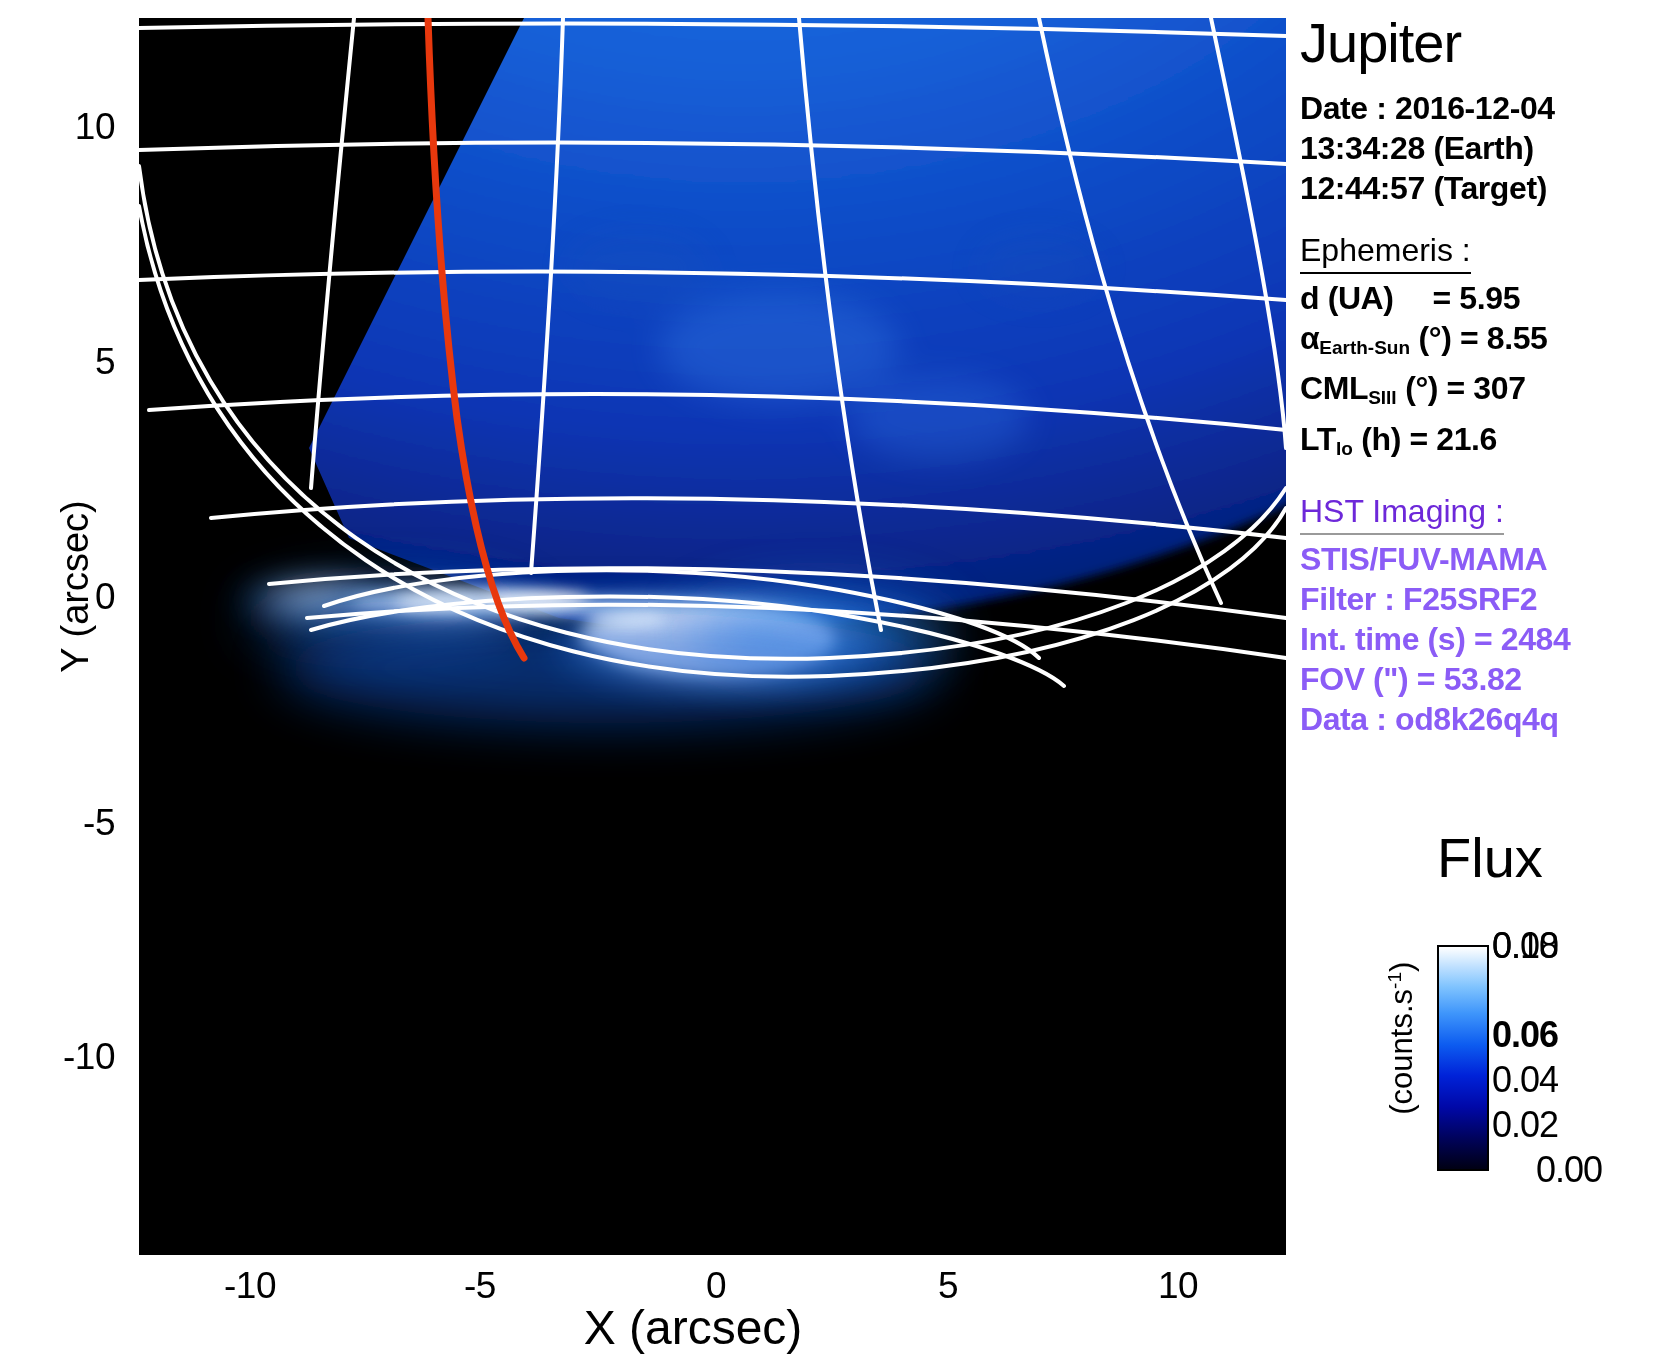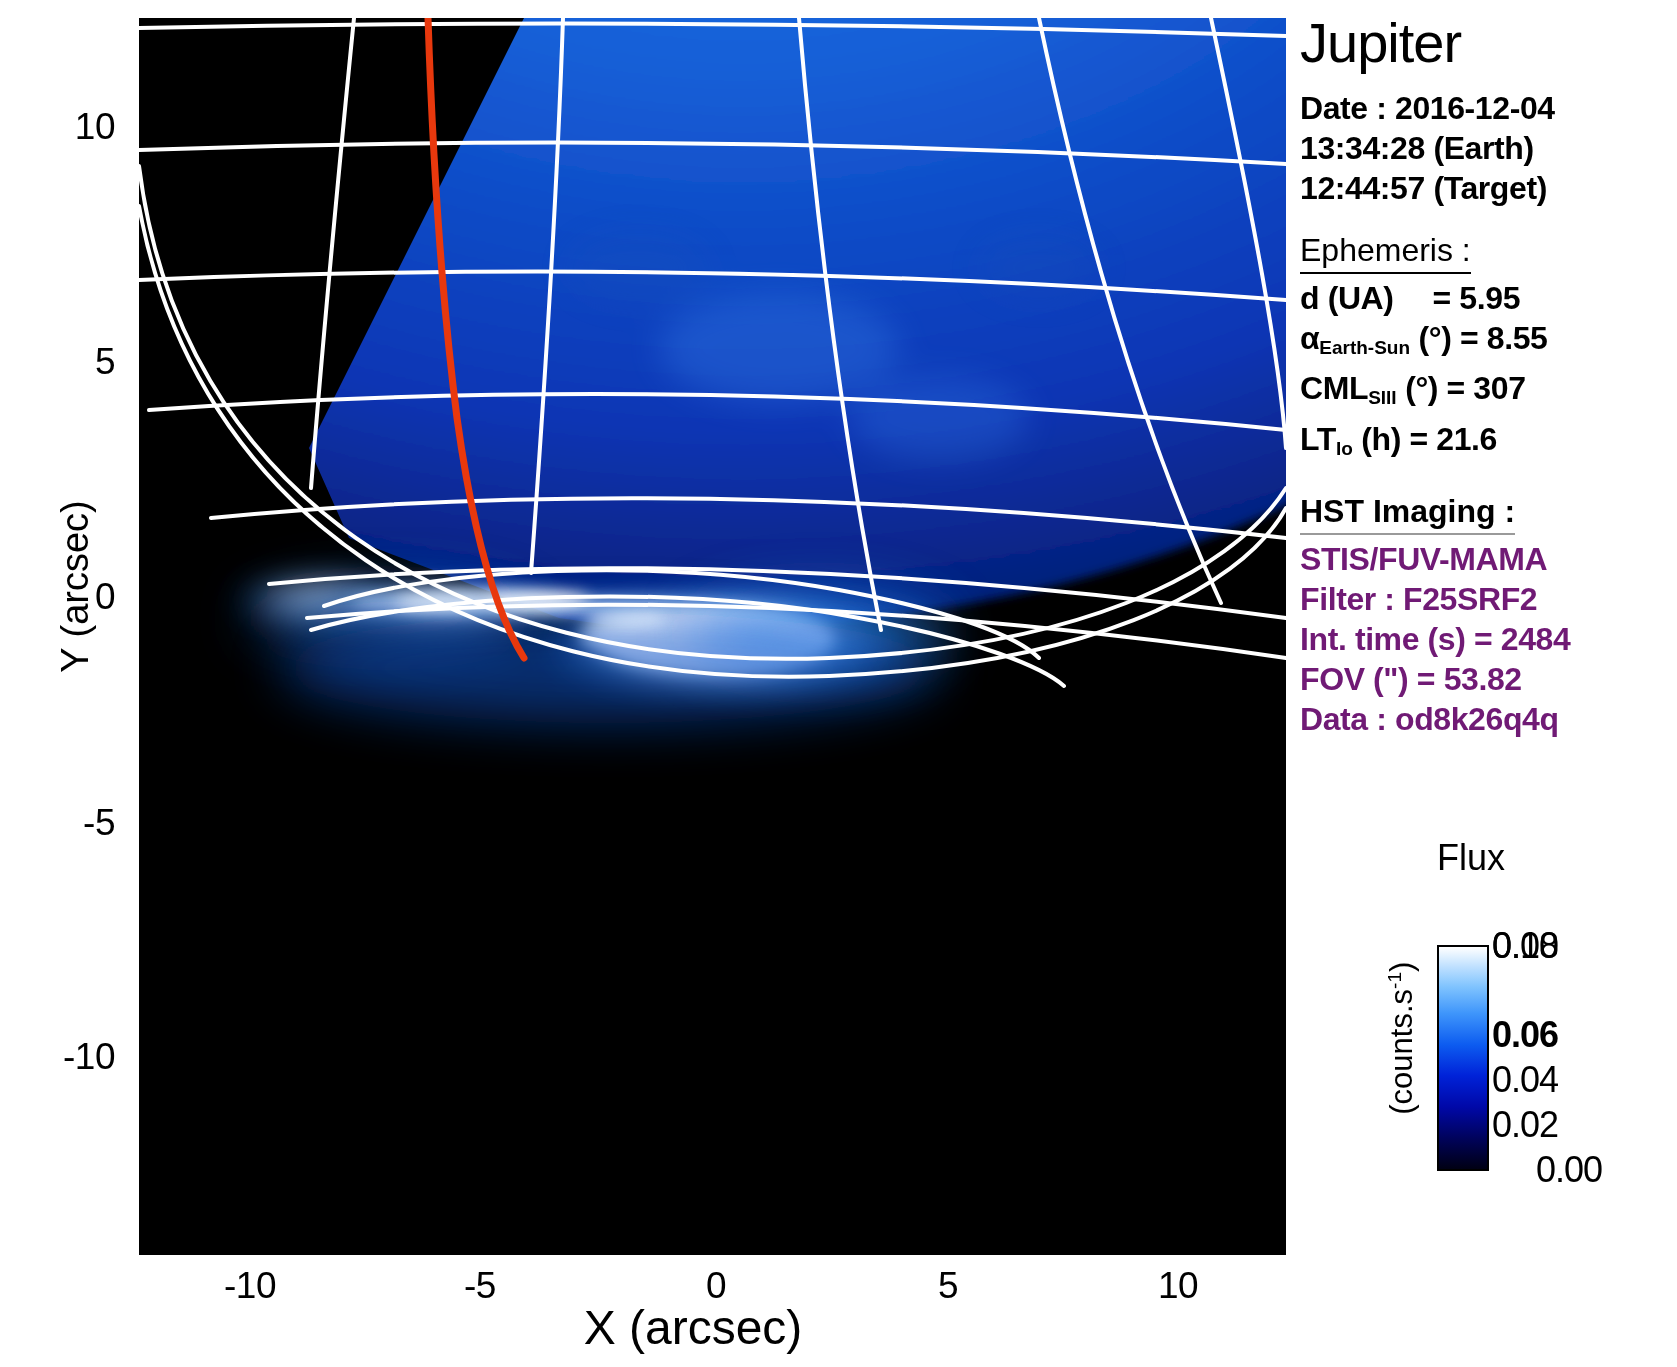--- a/index.html
+++ b/index.html
@@ -93,35 +93,35 @@
   }
   .section-head {
     font-size: 32px;
     line-height: 40px;
     display: inline-block;
     border-bottom: 2px solid currentColor;
     padding-bottom: 2px;
     margin-top: 22px;
     margin-bottom: 4px;
   }
-  .section-head.hst { color: #000000; border-bottom-color: #9a9a9a; font-weight: bold; }
-  .info-line.hst { color: #701a75; }
+  .section-head.hst { color: #6d28d9; border-bottom-color: #9a9a9a; }
+  .info-line.hst { color: #8b5cf6; }
   .date-block { margin-top: 8px; }
   sub.small {
     font-size: 19px;
     letter-spacing: 0px;
     vertical-align: -0.28em;
   }
   #flux-title {
     position: absolute;
     left: 1437px;
     top: 836px;
     width: 60px;
     text-align: center;
-    font-size: 36px;
+    font-size: 56px;
     line-height: 44px;
     white-space: nowrap;
   }
   #colorbar {
     position: absolute;
     left: 1437px;
     top: 945px;
     width: 52px;
     height: 226px;
     border: 2px solid #000;

